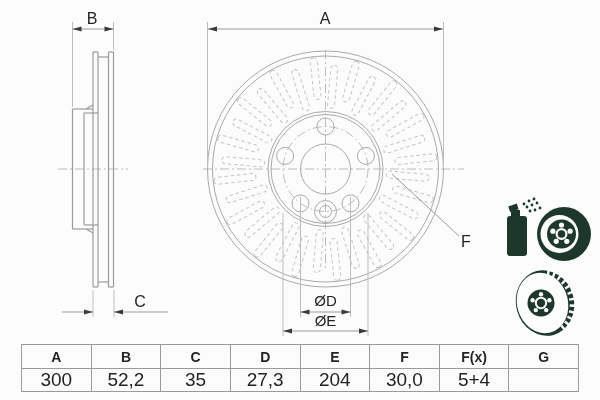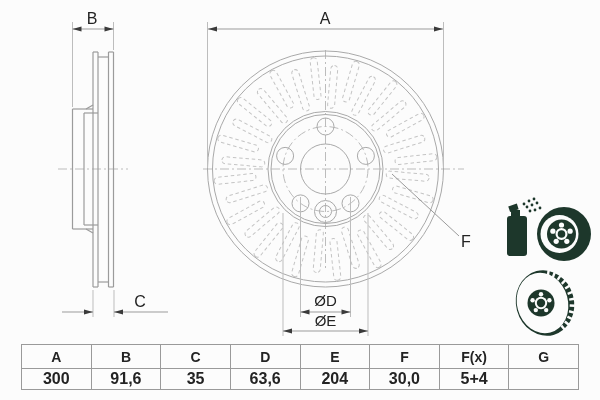--- a/index.html
+++ b/index.html
@@ -22,21 +22,21 @@
   #spec-table{
     position:absolute; left:21px; top:344px; width:558px;
     border-collapse:collapse; table-layout:fixed;
     background:#fcfcfc;
   }
   #spec-table th, #spec-table td{
     border:1px solid #9a9a9a; text-align:center; color:#232323;
     padding:0; overflow:hidden;
   }
   #spec-table th{font-size:14px; font-weight:bold; height:23px;}
-  #spec-table td{font-size:16px; font-weight:bold; height:20px;}
+  #spec-table td{font-size:19px; font-weight:normal; height:20px;}
 
   .icon{position:absolute;}
 </style>
 </head>
 <body>
 
 <div id="stage">
 
   <svg id="drawing" width="600" height="344" viewBox="0 0 600 344">
 
@@ -249,23 +249,23 @@
         <th>D</th>
         <th>E</th>
         <th>F</th>
         <th>F(x)</th>
         <th>G</th>
       </tr>
     </thead>
     <tbody>
       <tr>
         <td>300</td>
-        <td>91,6</td>
+        <td>52,2</td>
         <td>35</td>
-        <td>63,6</td>
+        <td>27,3</td>
         <td>204</td>
         <td>30,0</td>
         <td>5+4</td>
         <td></td>
       </tr>
     </tbody>
   </table>
 </div>
 
 </body></html>

